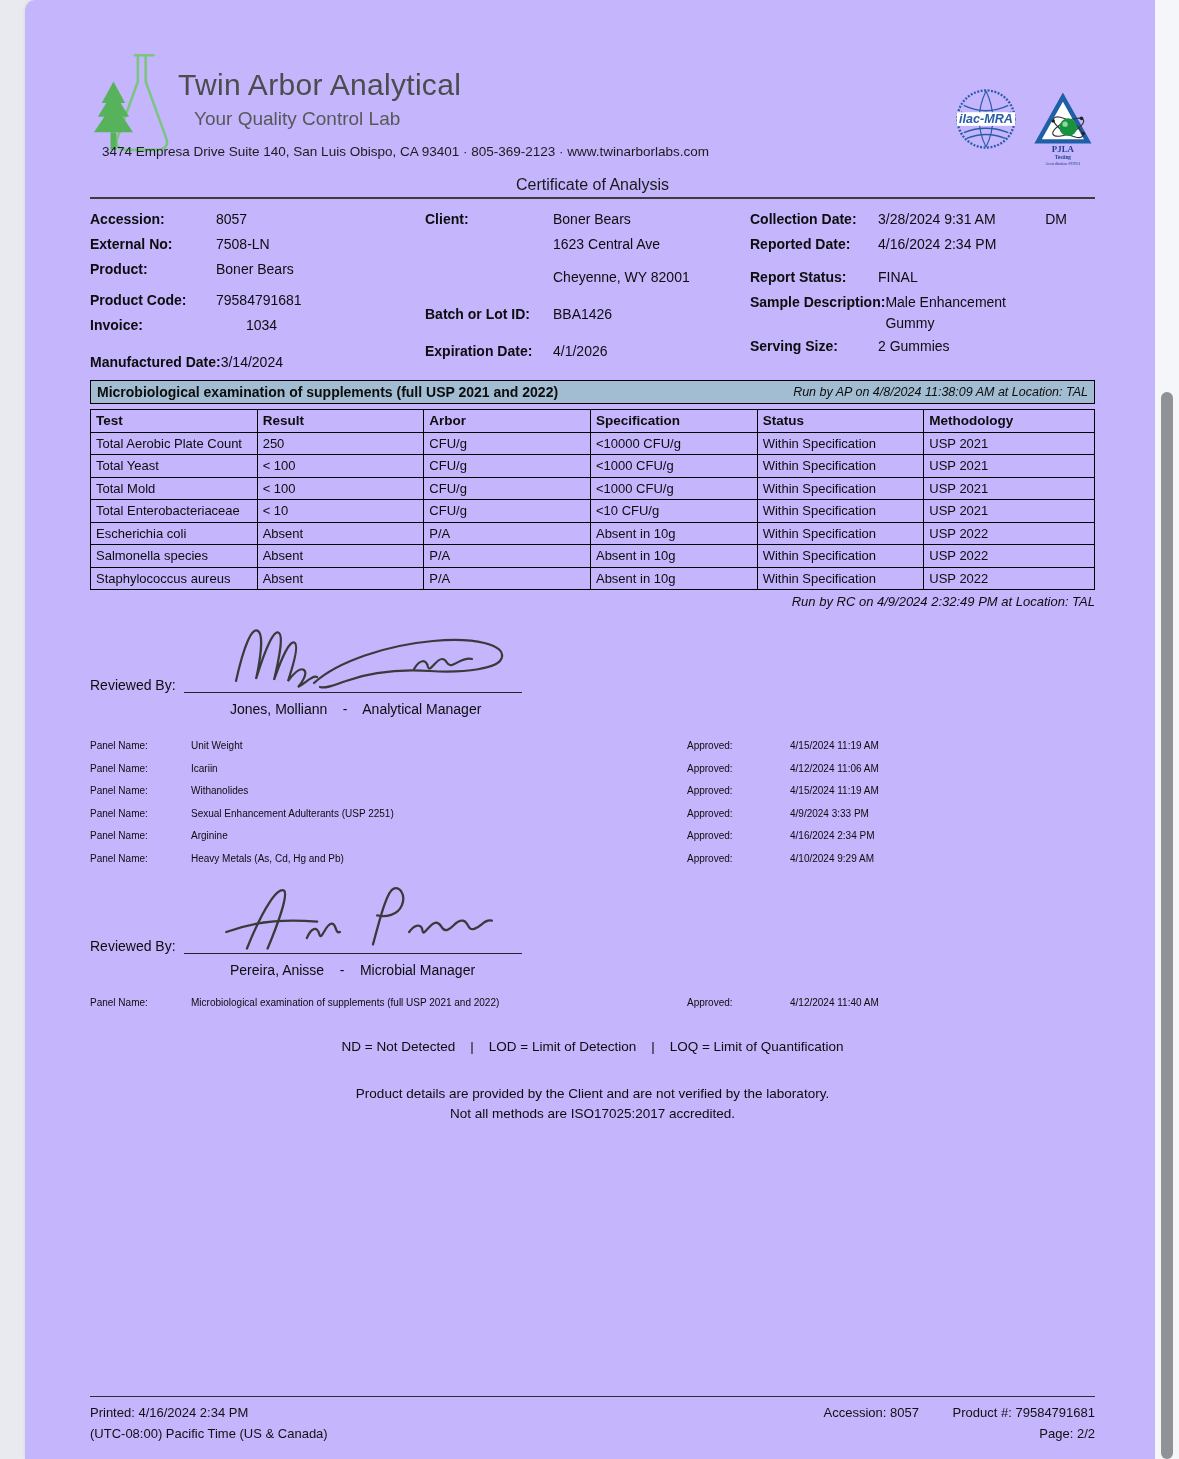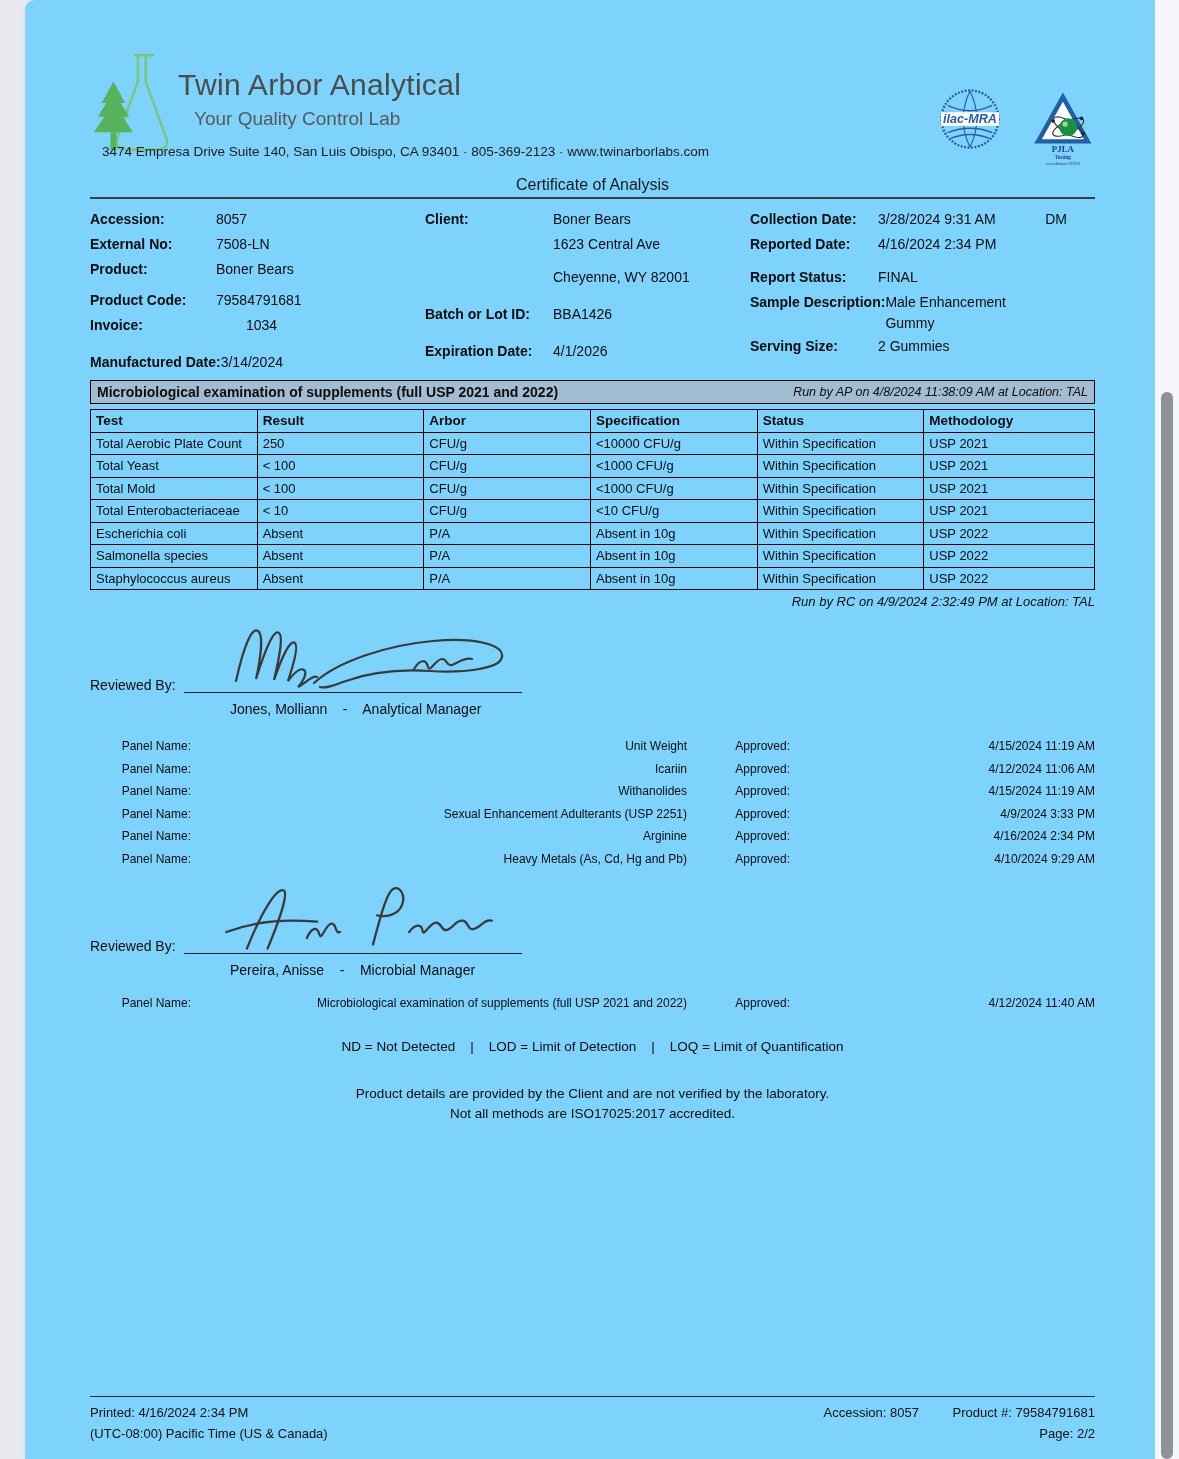--- a/index.html
+++ b/index.html
@@ -1,34 +1,34 @@
 <!DOCTYPE html>
 <html><head>
 <meta charset="utf-8">
 <style>
   html,body{margin:0;padding:0;}
   body{
     width:1179px;height:1459px;position:relative;overflow:hidden;
     background:#e8eaef;
     font-family:"Liberation Sans",sans-serif;color:#0d0d0d;
   }
-  .page{position:absolute;left:25px;top:0;width:1130px;height:1459px;background:#7dd3fc;border-radius:10px 0 0 0;box-shadow:0 0 4px rgba(0,0,0,.08);}
+  .page{position:absolute;left:25px;top:0;width:1130px;height:1459px;background:#c4b5fd;border-radius:10px 0 0 0;box-shadow:0 0 4px rgba(0,0,0,.08);}
   .content{position:relative;padding:0 60px 0 65px;}
 
   
   .scroll-track{position:absolute;right:0;top:0;width:24px;height:1459px;background:#f5f6f9;}
   .scroll-thumb{position:absolute;right:6px;top:392px;width:12px;height:1067px;background:#8f9297;border-radius:7px;}
 
   
   .hdr{position:relative;height:122px;margin-top:50px;}
   .logo{position:absolute;left:2px;top:2px;}
   .brand-title{position:absolute;left:88px;top:18px;font-size:30px;color:#4c4c4c;letter-spacing:.3px;}
   .brand-tag{position:absolute;left:104px;top:58px;font-size:19px;color:#585858;}
   .brand-addr{position:absolute;left:12px;top:94px;font-size:13.5px;color:#1c1c1c;}
-  .accreds{position:absolute;right:2px;top:38px;display:flex;gap:30px;align-items:flex-start;}
+  .accreds{position:absolute;right:2px;top:38px;display:flex;gap:14px;align-items:flex-start;}
 
   .doc-title{text-align:center;font-size:16px;margin-top:4px;color:#1a1a1a;}
   .title-rule{border-top:2px solid #3d3d3d;margin-top:3px;}
 
   
   .igrid{display:flex;margin-top:8px;font-size:14px;}
   .c1{width:335px}.c2{width:325px}.c3{width:345px}
   .irow{display:flex;line-height:25px;}
   .lb{font-weight:bold;min-width:126px;}
   .c2 .lb,.c3 .lb{min-width:128px;}
@@ -50,21 +50,21 @@
   .mtable th{font-size:13.5px;}
   .runby-bottom{text-align:right;font-style:italic;font-size:13px;margin-top:4px;}
 
   
   .sigblock{position:relative;height:98px;margin-top:12px;}
   .sig-svg{position:absolute;left:128px;top:-4px;}
   .rev-line{position:absolute;left:0;top:56px;font-size:14px;display:flex;align-items:flex-end;gap:8px;}
   .rev-underline{display:inline-block;width:338px;border-bottom:1.3px solid #222;height:15px;}
   .rev-name{position:absolute;left:140px;top:80px;font-size:14px;white-space:pre;}
 
-  .panel-row{display:grid;grid-template-columns:101px 496px 103px auto;font-size:12px;line-height:22.5px;text-align:right;}
+  .panel-row{display:grid;grid-template-columns:101px 496px 103px auto;font-size:10px;line-height:22.5px;}
   .panels{margin-top:16px;}
   .panel2{margin-top:12px;}
 
   .legend{text-align:center;margin-top:24px;font-size:13.5px;white-space:pre;}
   .disc{text-align:center;font-size:13.5px;line-height:20px;}
   .disc.first{margin-top:30px;}
 
   
   .footer{position:absolute;left:65px;right:60px;top:1346px;font-size:13px;color:#111;}
   .footer .rule{border-top:1.7px solid #2e2e2e;margin-bottom:5px;}

